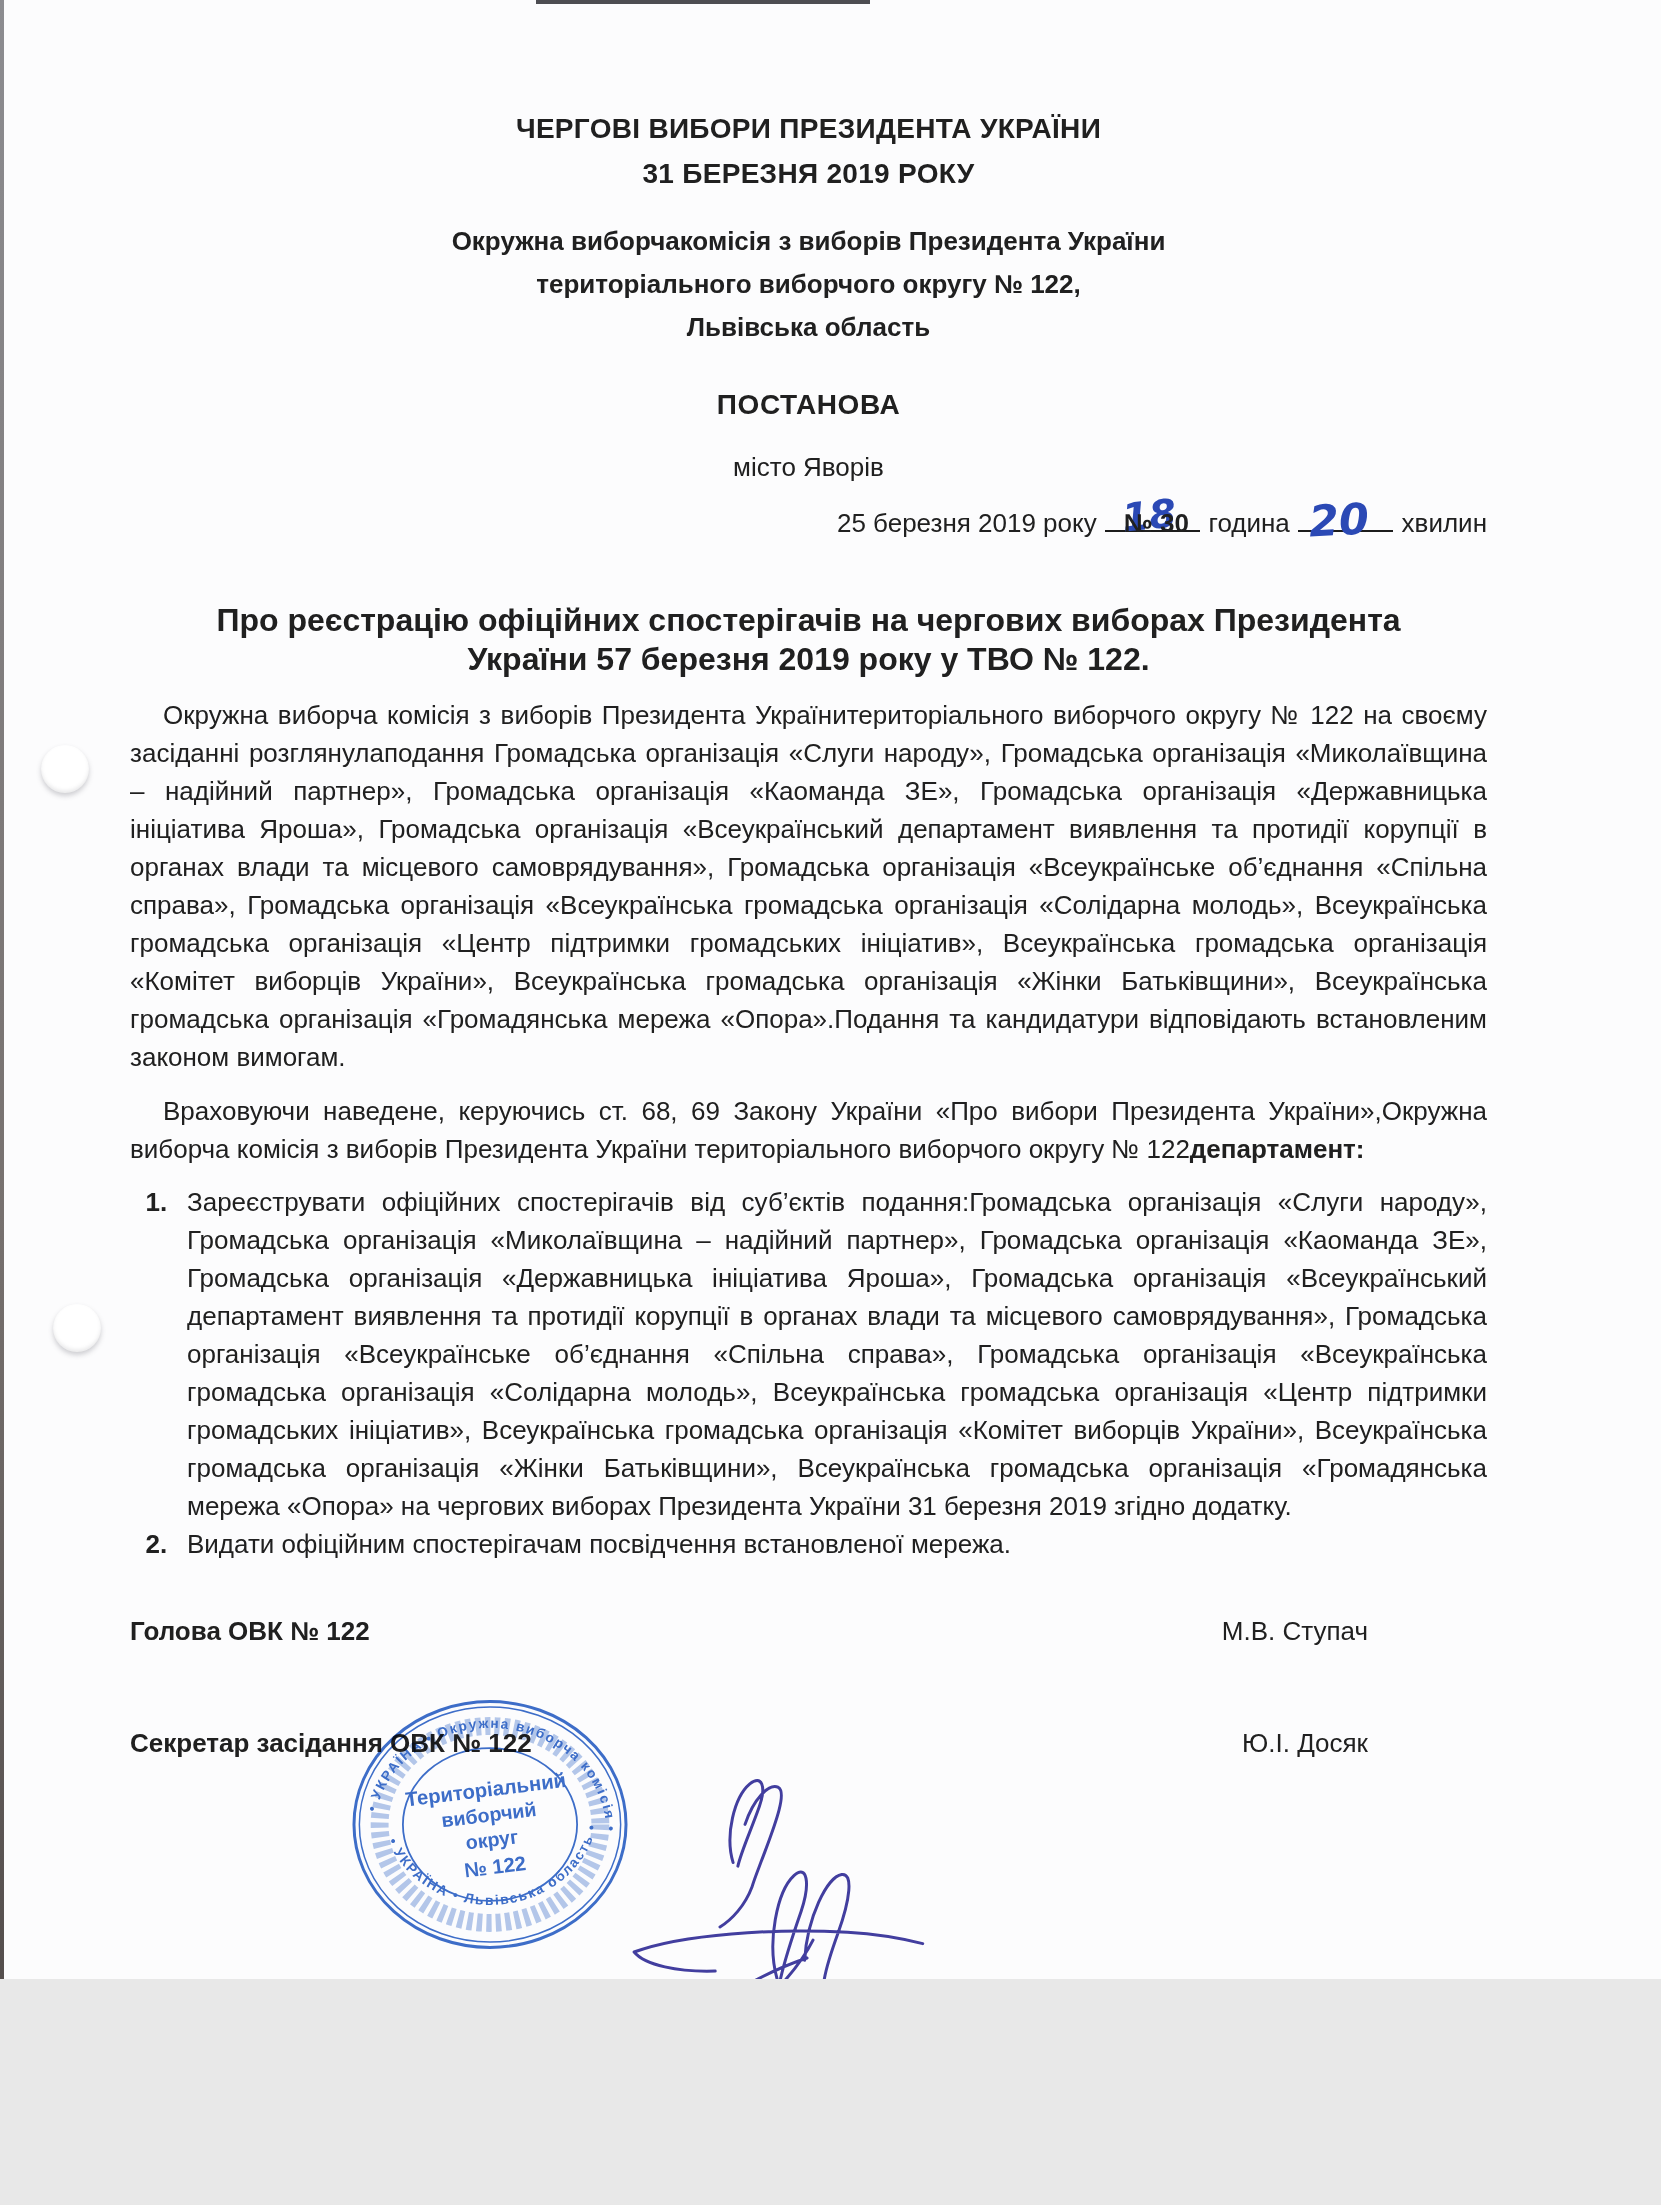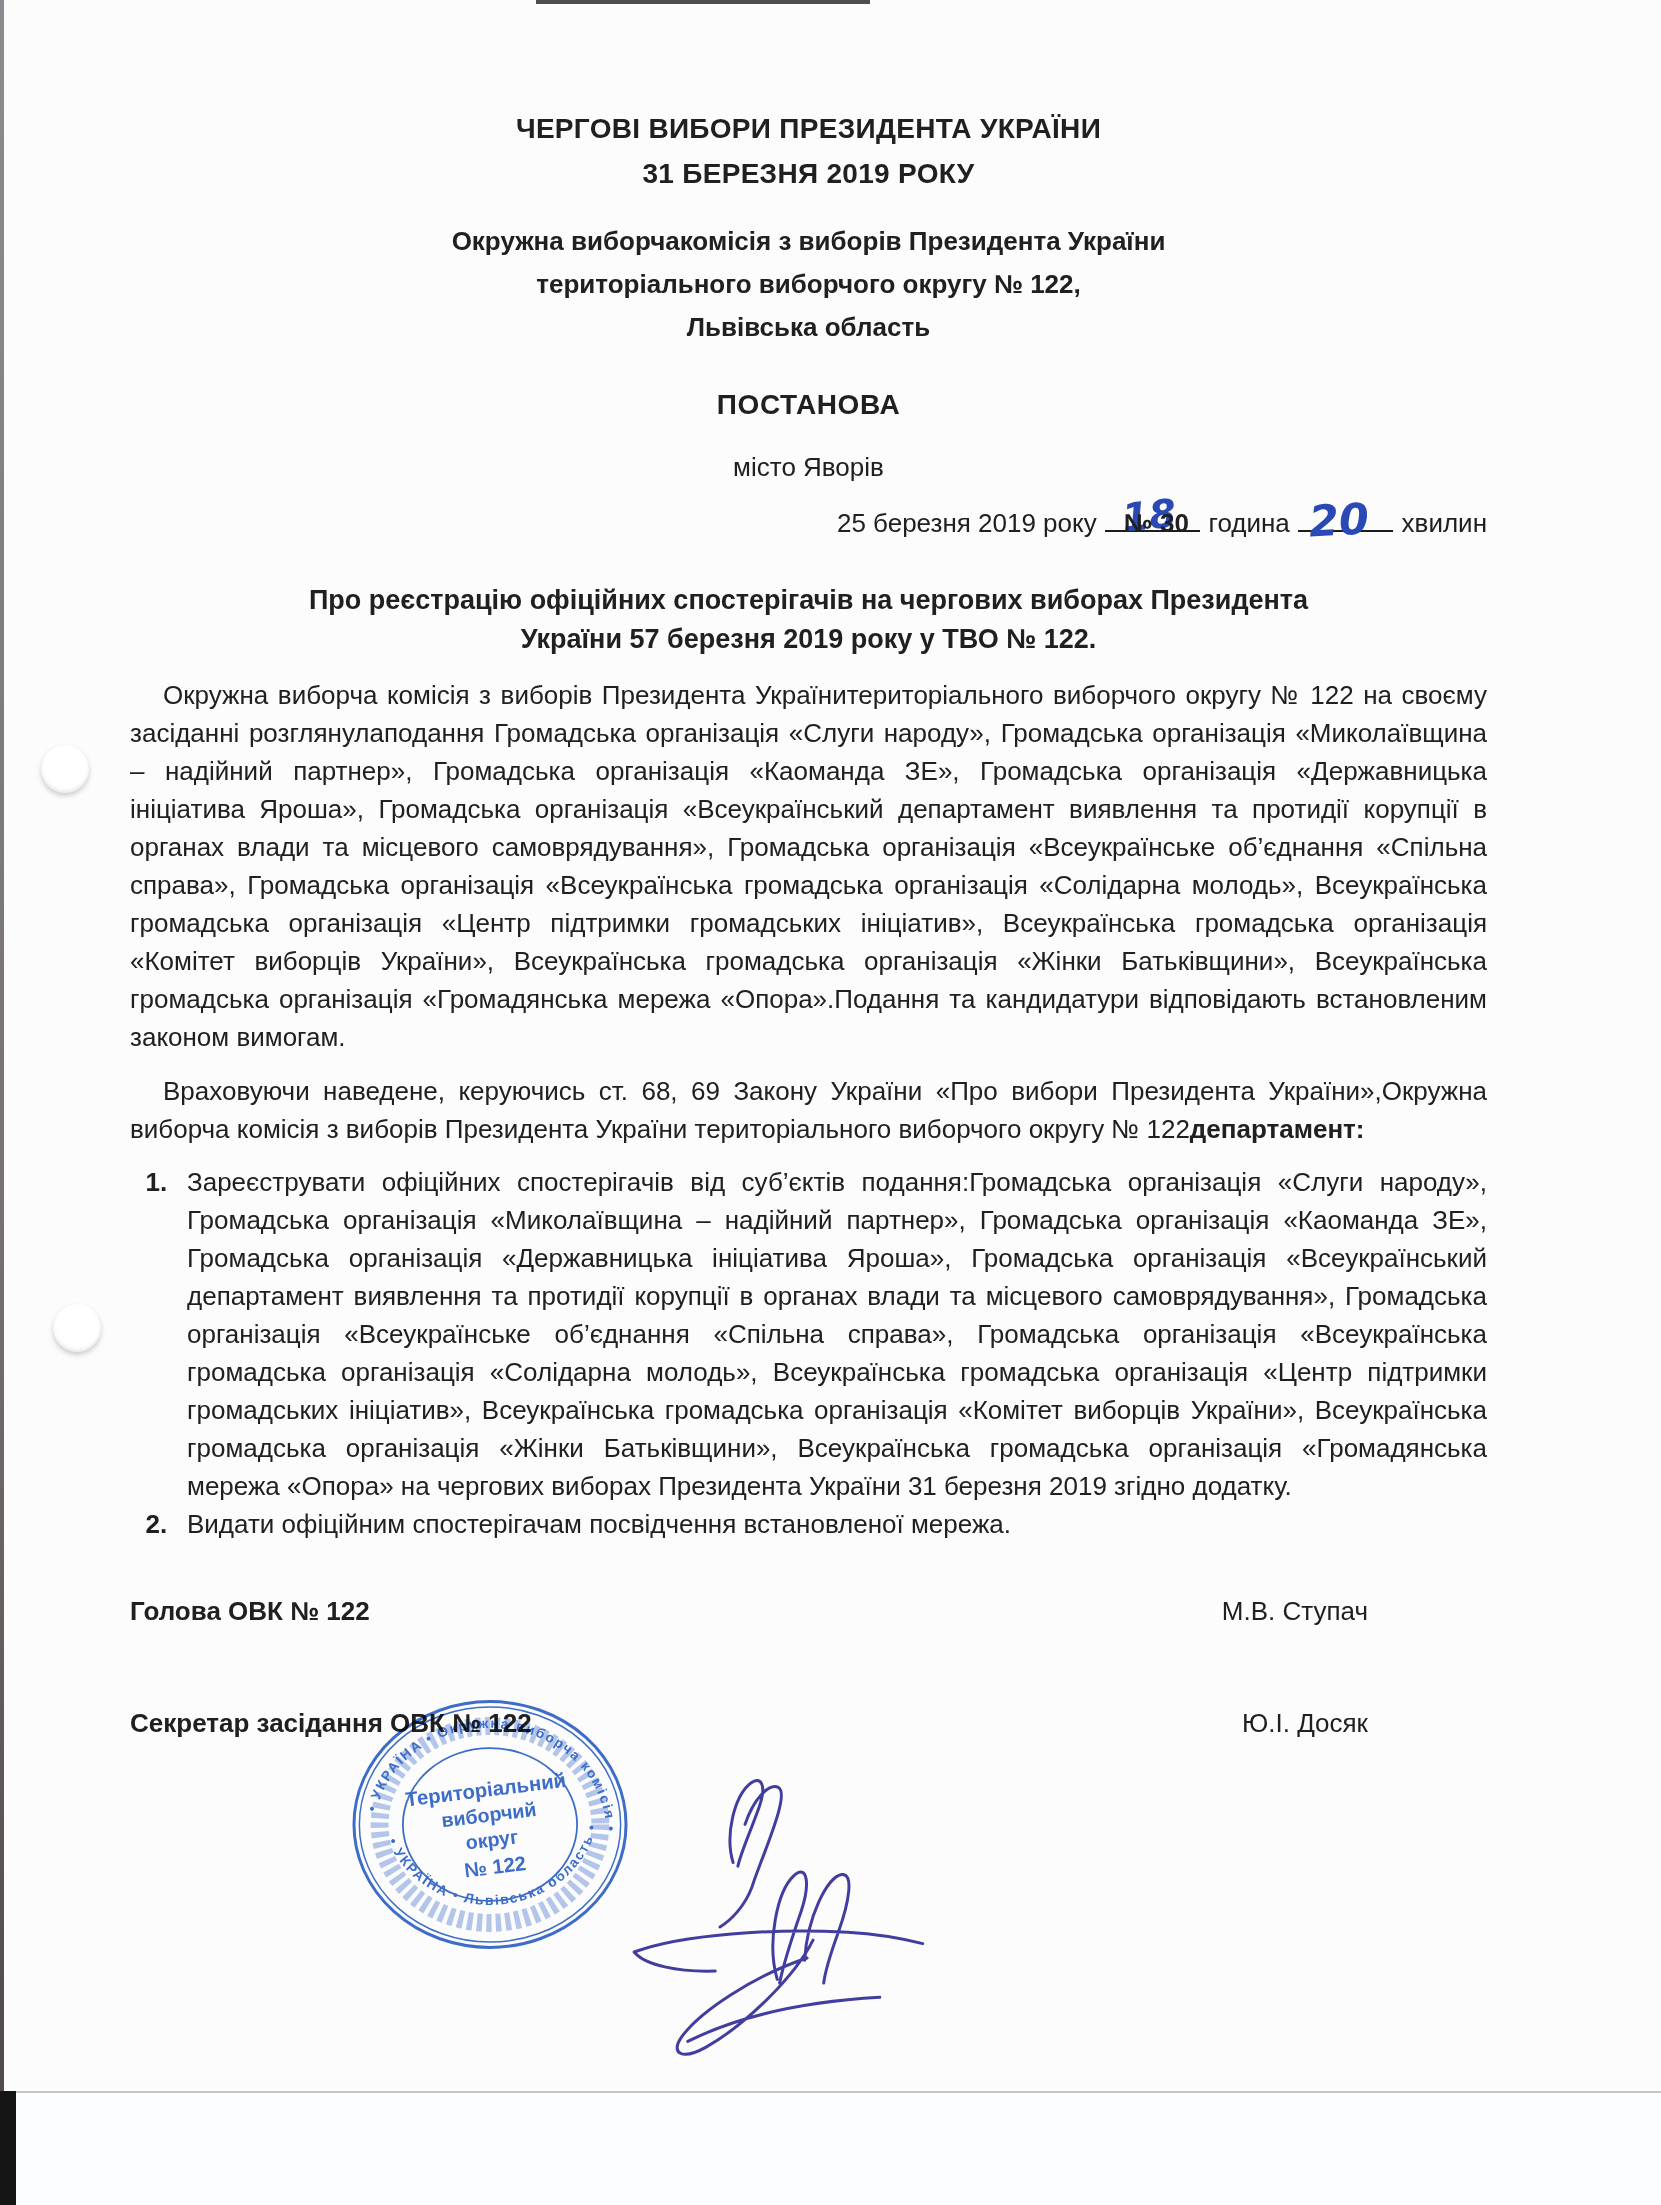--- a/index.html
+++ b/index.html
@@ -1,18 +1,18 @@
 <!DOCTYPE html>
 <html style="font-size:9.5px"><head>
 <meta charset="utf-8">
 <style>
   html,body{margin:0;padding:0;background:#e8e8e8;}
   .page{
     position:relative;
-    width:1661px;height:2205px;
+    width:1661px;height:1979px;
     background:#fcfcfd;
     font-family:"Liberation Sans",sans-serif;
     color:#202020;
     overflow:hidden;
   }
   .flow{
     position:relative;
     padding:106px 174px 0 130px;
     font-size:26px;line-height:38px;
   }
@@ -25,21 +25,21 @@
   .date-row{margin-top:18px;position:relative;white-space:nowrap;text-align:right;}
   .blank{display:inline-block;position:relative;width:95px;height:7.2px;border-bottom:2.4px solid #1c1c1c;margin:0 8.4px;}
   .hand{
     position:absolute;left:16.7px;bottom:-4.8px;
     font-size:39px;line-height:39px;font-style:italic;font-weight:bold;
     color:#2b49b5;transform:rotate(-6deg);
     font-family:"DejaVu Sans",sans-serif;
   }
   .hand.m{left:10.7px;bottom:-9.5px;font-size:43px;transform:rotate(-3deg);}
   .doc-number{position:absolute;right:298px;top:0;font-weight:bold;}
-  .subject{margin-top:39px;font-size:27px;line-height:39px;font-weight:bold;}
+  .subject{margin-top:59px;font-size:32px;line-height:39px;font-weight:bold;}
   .para{margin-top:16.7px;text-align:justify;text-indent:33px;}
   .list{margin-top:14.3px;}
   .list-item{position:relative;padding-left:57px;text-align:justify;}
   .item-number{position:absolute;left:15.5px;top:0;font-weight:bold;}
   .sign-row{position:relative;margin-top:49px;height:38px;}
   .sign-row.second{margin-top:74px;}
   .sign-title{position:absolute;left:0;top:0;font-weight:bold;}
   .sign-name{position:absolute;right:119px;top:0;}
   
   .stamp{position:absolute;left:351px;top:1698px;mix-blend-mode:multiply;opacity:.93;}

